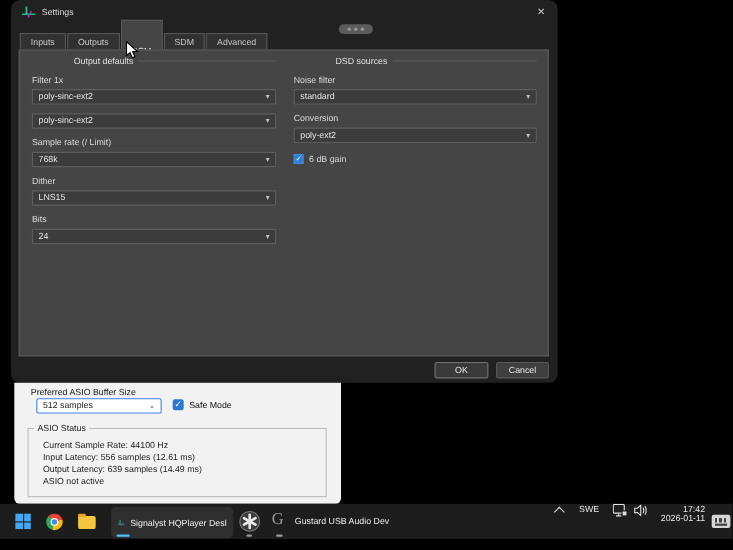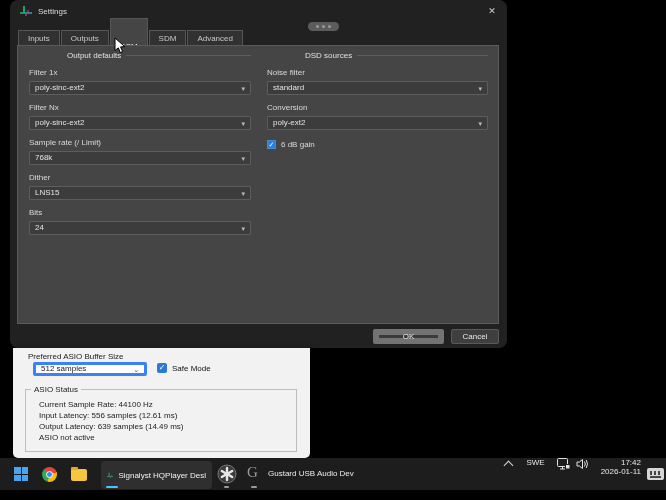--- a/index.html
+++ b/index.html
@@ -41,29 +41,29 @@
   .dd-text { flex:1; color:#e3e3e3; font-size:8px; line-height:1; }
   .dd-arrow { color:#bdbdbd; font-size:7px; line-height:1; }
   .cb-row { display:flex; align-items:center; gap:5px; margin:10px 0 0 6px; }
   .cb-dark { width:9px; height:9px; background:#2f7fd6; border:1px solid #3c8ce0;
     color:#fff; font-size:7px; line-height:8px; text-align:center; }
   .cb-label-dark { color:#dadada; font-size:8px; }
 
   .btn-row { position:absolute; right:8px; top:329px; display:flex; gap:7px; }
   .btn { height:15px; font-size:8px; color:#e6e6e6; display:flex; align-items:center;
     justify-content:center; border-radius:2px; }
-  .btn-ok { width:71px; background:#3a3a3a; border:6px solid #737373; }
+  .btn-ok { width:49px; background:#3a3a3a; border:1px solid #737373; }
   .btn-cancel { width:48px; background:#3f3f3f; border:1px solid #5a5a5a; }
 
   
   .asio-dialog { position:absolute; left:13px; top:348px; width:297px; height:110px;
     background:#f2f2f2; border-radius:0 0 5px 5px; box-shadow:2px 3px 8px rgba(0,0,0,.5); color:#1a1a1a; }
   .asio-title { position:absolute; left:15px; top:4px; font-size:8px; }
   .dd-light { position:absolute; left:20px; top:14px; width:114px; height:14px;
-    background:#ffffff; border:3px solid #3b82f6; border-radius:2px; display:flex;
+    background:#ffffff; border:1px solid #3b82f6; border-radius:2px; display:flex;
     align-items:center; padding:0 5px; }
   .dd-light .dd-text { color:#222; }
   .dd-light .dd-arrow { color:#555; }
   .safemode { position:absolute; left:144px; top:15px; display:flex; align-items:center; gap:5px; }
   .cb-light { width:10px; height:10px; background:#2a7ad4; border-radius:2px; color:#fff;
     font-size:8px; line-height:10px; text-align:center; }
   .safemode span.lbl { font-size:8px; color:#111; }
   .asio-group { position:absolute; left:12px; top:41px; width:272px; height:63px;
     border:1px solid #bdbdbd; border-radius:0; }
   .asio-group-label { position:absolute; left:5px; top:-5px; background:#f2f2f2;
@@ -144,21 +144,20 @@
 
         <div class="field">
           <div class="field-label">Filter 1x</div>
           <div class="dd">
             <span class="dd-text">poly-sinc-ext2</span>
             <span class="dd-arrow">▾</span>
           </div>
         </div>
 
         <div class="field">
-          <div class="field-label">Filter Nx</div>
           <div class="dd">
             <span class="dd-text">poly-sinc-ext2</span>
             <span class="dd-arrow">▾</span>
           </div>
         </div>
 
         <div class="field">
           <div class="field-label">Sample rate (/ Limit)</div>
           <div class="dd">
             <span class="dd-text">768k</span>

